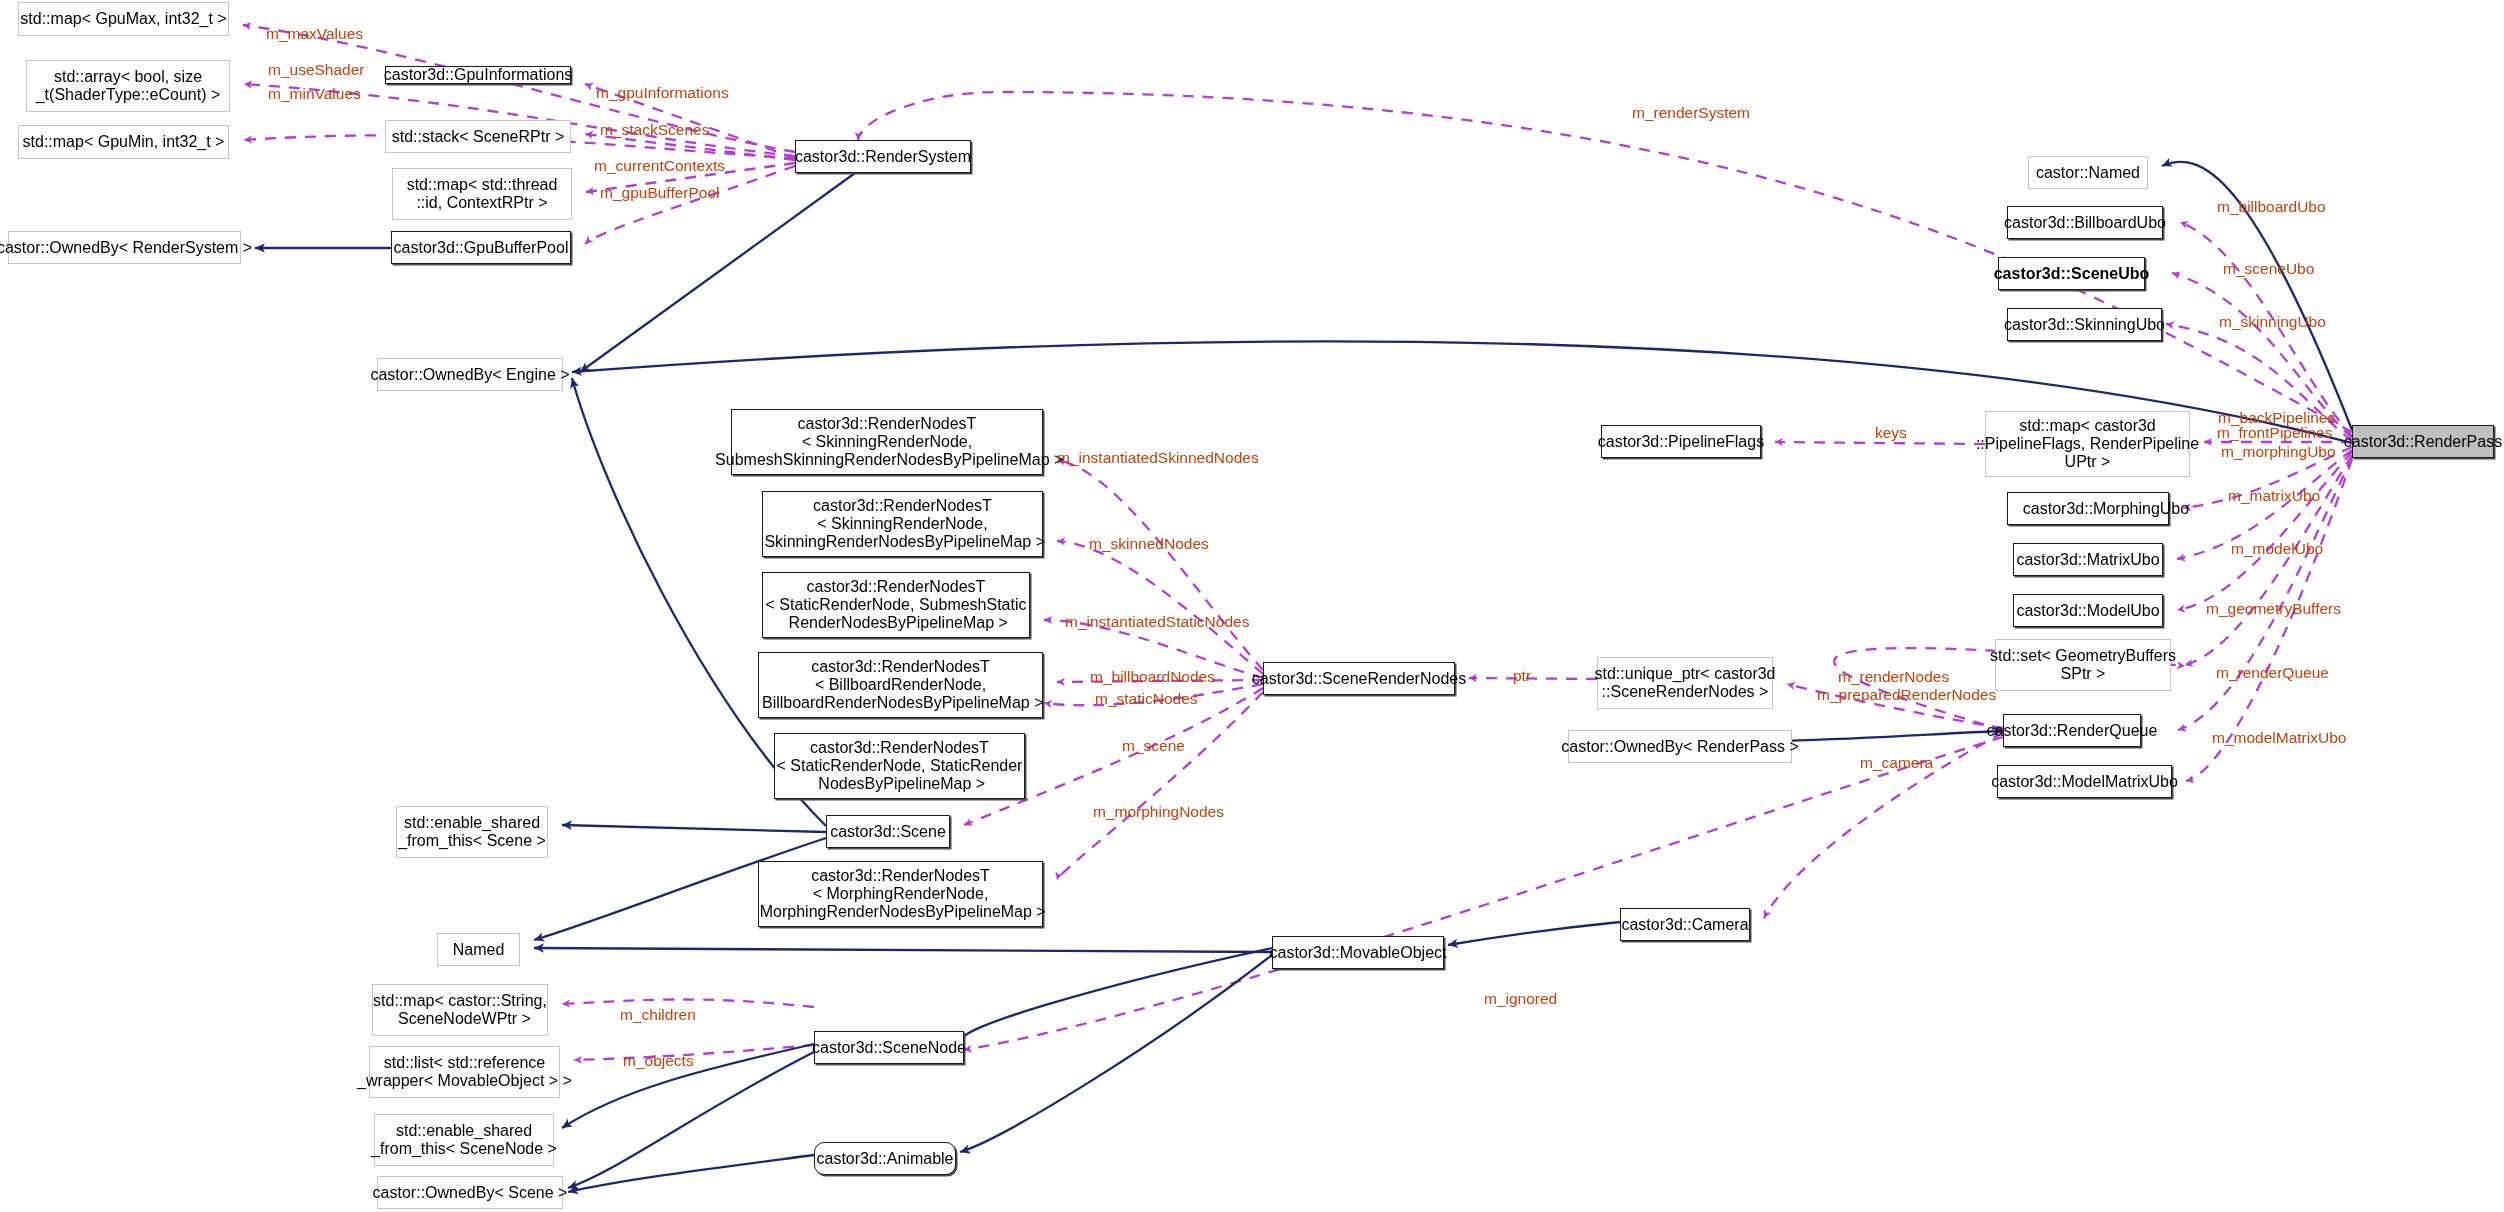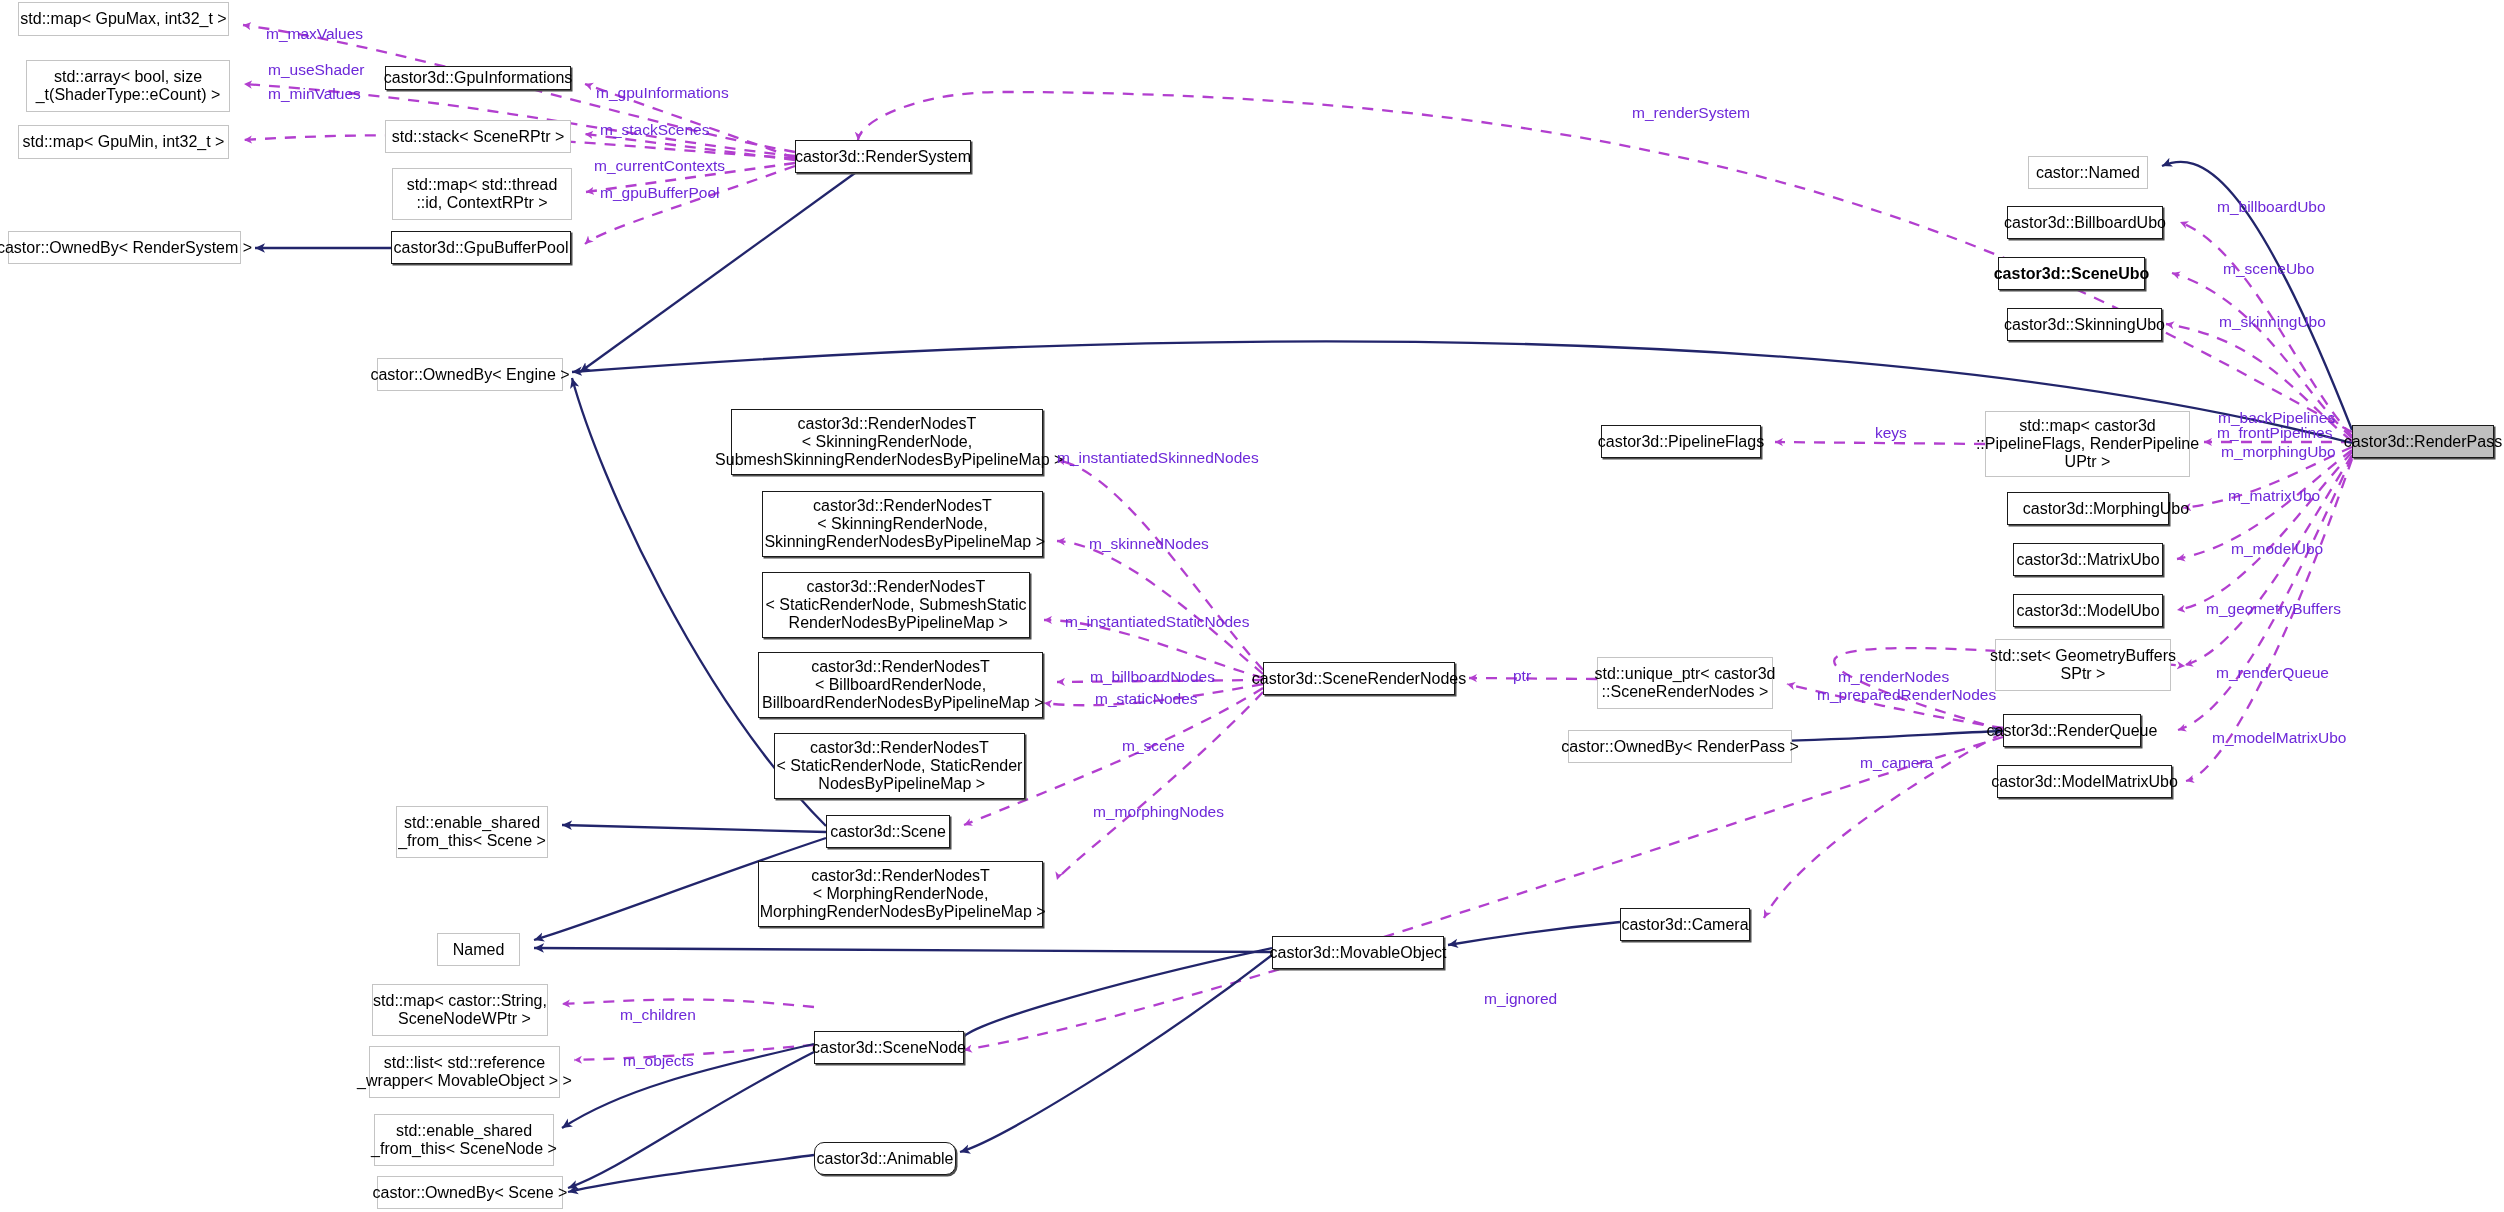--- a/index.html
+++ b/index.html
@@ -7,21 +7,21 @@
         font-family:"Liberation Sans", sans-serif;overflow:hidden;}
   svg#wires{position:absolute;left:0;top:0;width:2504px;height:1212px;}
   .node{position:absolute;box-sizing:border-box;display:flex;align-items:center;
         justify-content:center;text-align:center;line-height:1.12;
         font-family:"Liberation Sans", sans-serif;font-size:16px;color:#000;
         background:#ffffff;white-space:pre;}
   .n-plain{border:1px solid #c4c4c4;}
   .n-strong{border:1px solid #1a1a1a;box-shadow:1.5px 1.5px 0 0 #4d4d4d;}
   .n-focus{border:1px solid #1a1a1a;background:#bfbfbf;box-shadow:1.5px 1.5px 0 0 #4d4d4d;}
   .elabel{position:absolute;font-family:"Liberation Sans", sans-serif;
-          font-size:15.5px;color:#6d28d9;white-space:pre;line-height:1.15;}
+          font-size:15.5px;color:#c2410c;white-space:pre;line-height:1.15;}
 </style>
 </head>
 <body>
 
 <div id="root">
 
   <svg id="wires" viewBox="0 0 2504 1212" xmlns="http://www.w3.org/2000/svg">
     <defs>
       <marker id="ahU" markerWidth="9" markerHeight="9" refX="8" refY="4.5" orient="auto" markerUnits="userSpaceOnUse">
         <path d="M8,4.5 L0,0.4 L2.2,4.5 L0,8.6 Z" fill="#b23fcf"></path>
@@ -84,21 +84,21 @@
       <path d="M814,1155 C700,1170 620,1180 568,1192"></path>
       <path d="M1272,955 C1150,1050 1000,1140 960,1152"></path>
     </g>
   </svg>
 
   <div id="nodes-layer">
       <div class="node n-plain" style="left: 18px; top: 2px; width: 211px; height: 34px;">std::map&lt; GpuMax, int32_t &gt;</div>
       <div class="node n-plain" style="left: 26px; top: 60px; width: 204px; height: 52px;">std::array&lt; bool, size
 _t(ShaderType::eCount) &gt;</div>
       <div class="node n-plain" style="left: 18px; top: 125px; width: 211px; height: 34px;">std::map&lt; GpuMin, int32_t &gt;</div>
-      <div class="node n-strong" style="left: 385px; top: 66px; width: 186px; height: 24px;">castor3d::GpuInformations</div>
+      <div class="node n-strong" style="left: 385px; top: 66px; width: 186px; height: 18px;">castor3d::GpuInformations</div>
       <div class="node n-plain" style="left: 385px; top: 120px; width: 186px; height: 33px;">std::stack&lt; SceneRPtr &gt;</div>
       <div class="node n-plain" style="left: 392px; top: 168px; width: 180px; height: 52px;">std::map&lt; std::thread
 ::id, ContextRPtr &gt;</div>
       <div class="node n-plain" style="left: 8px; top: 231px; width: 233px; height: 33px;">castor::OwnedBy&lt; RenderSystem &gt;</div>
       <div class="node n-strong" style="left: 391px; top: 231px; width: 180px; height: 33px;">castor3d::GpuBufferPool</div>
       <div class="node n-strong" style="left: 795px; top: 140px; width: 176px; height: 33px;">castor3d::RenderSystem</div>
       <div class="node n-plain" style="left: 377px; top: 358px; width: 186px; height: 33px;">castor::OwnedBy&lt; Engine &gt;</div>
       <div class="node n-strong" style="left: 731px; top: 409px; width: 312px; height: 66px;">castor3d::RenderNodesT
 &lt; SkinningRenderNode,
  SubmeshSkinningRenderNodesByPipelineMap &gt;</div>

